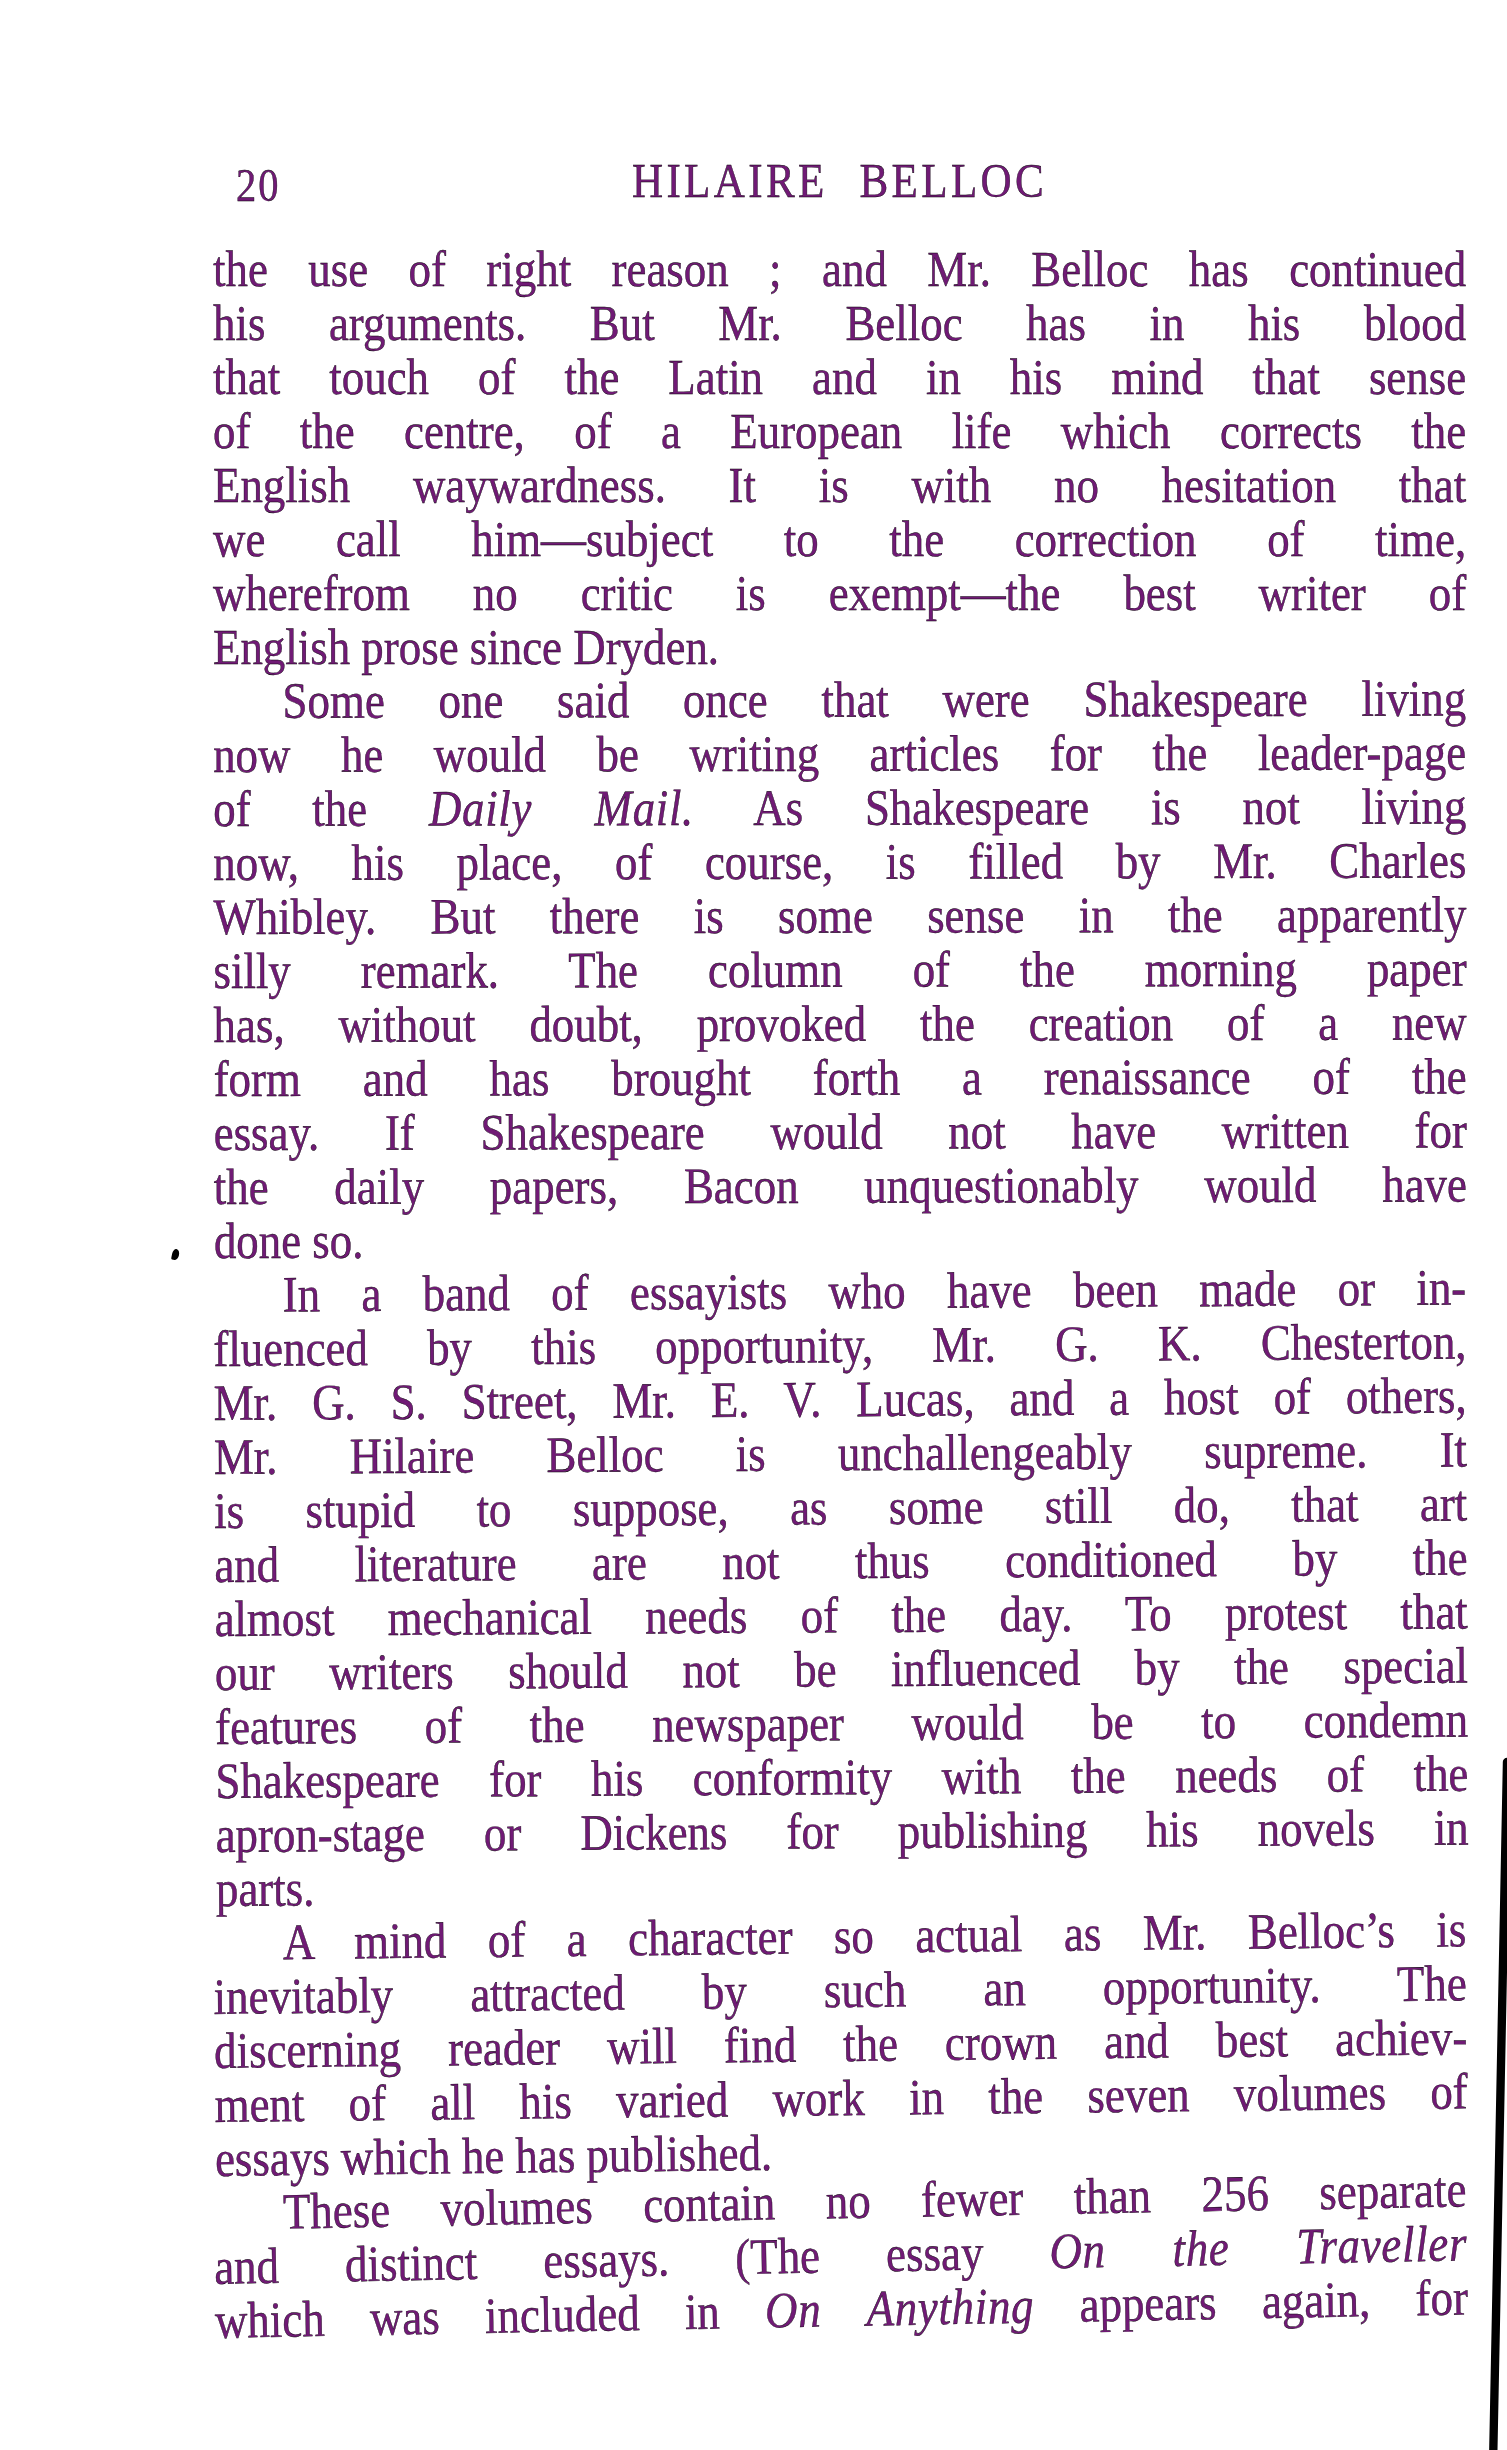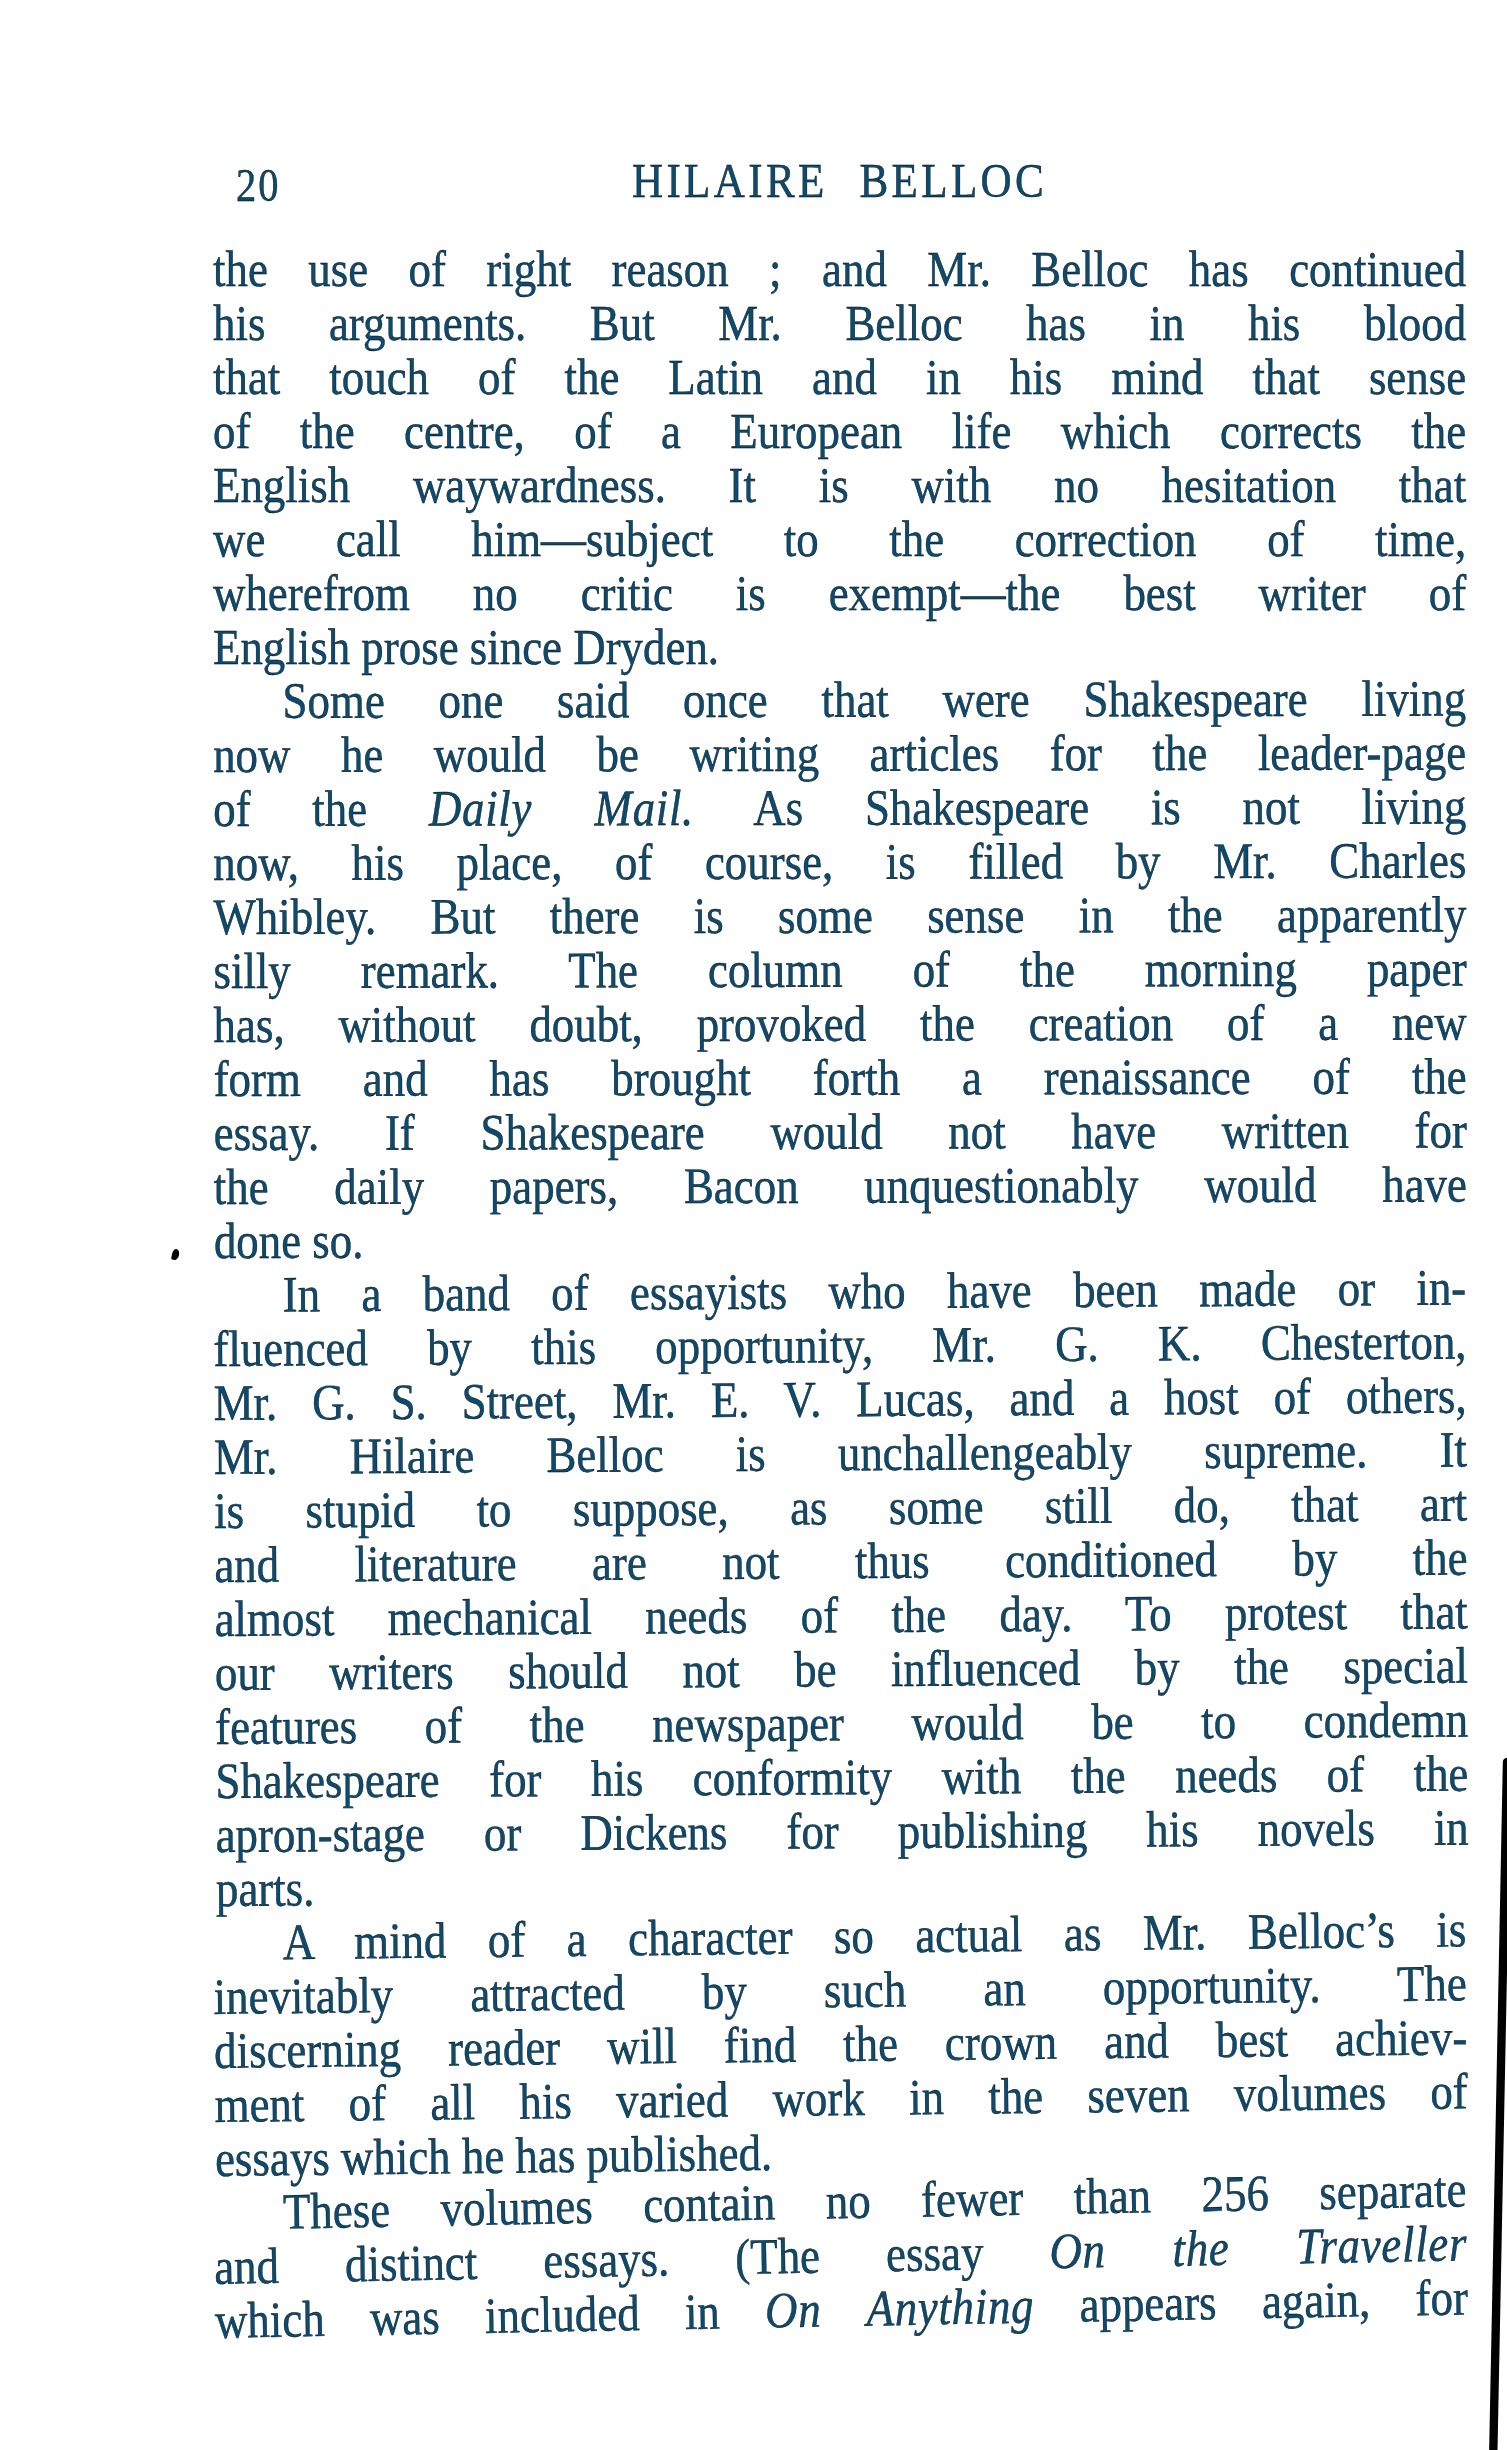--- a/index.html
+++ b/index.html
@@ -1,20 +1,20 @@
 <!DOCTYPE html>
 <html style="font-size:12px"><head>
 <meta charset="utf-8">
 <style>
   html,body{margin:0;padding:0;background:#e8e8e8;}
   .page{
     position:relative;
     width:1508px;height:2450px;
     background:#ffffff;
-    color:#0c4a6e;
+    color:#701a75;
     overflow:hidden;
     font-family:"Liberation Serif", serif;
     -webkit-text-stroke:0.4px #000;
   }
   .hscale{
     position:absolute;
     width:1424px;
     transform:scaleX(0.88);
     transform-origin:0 0;
   }

